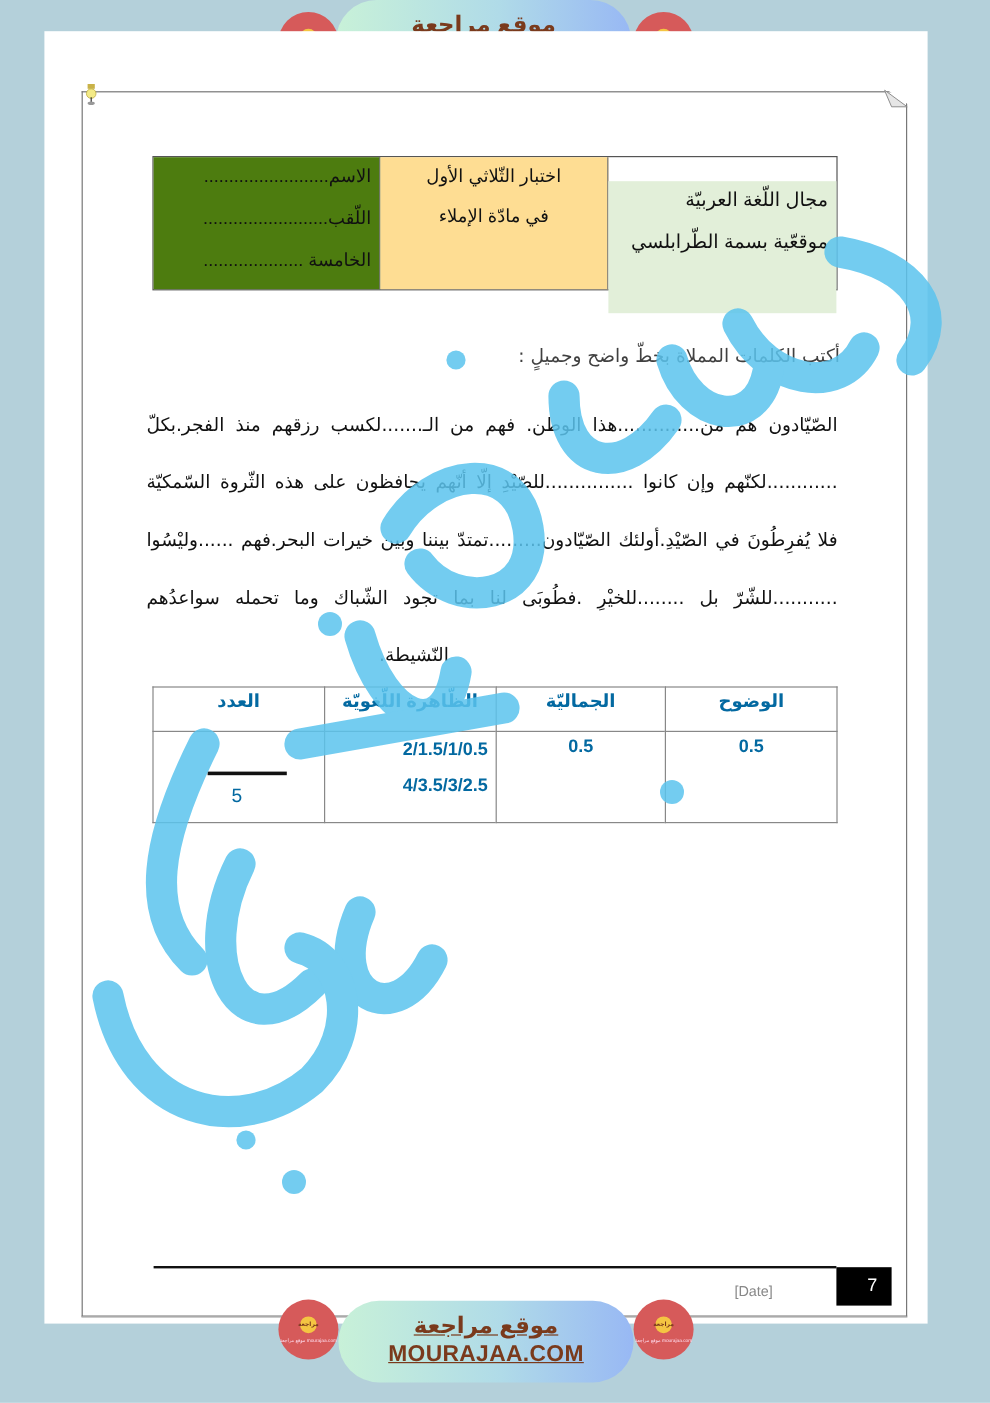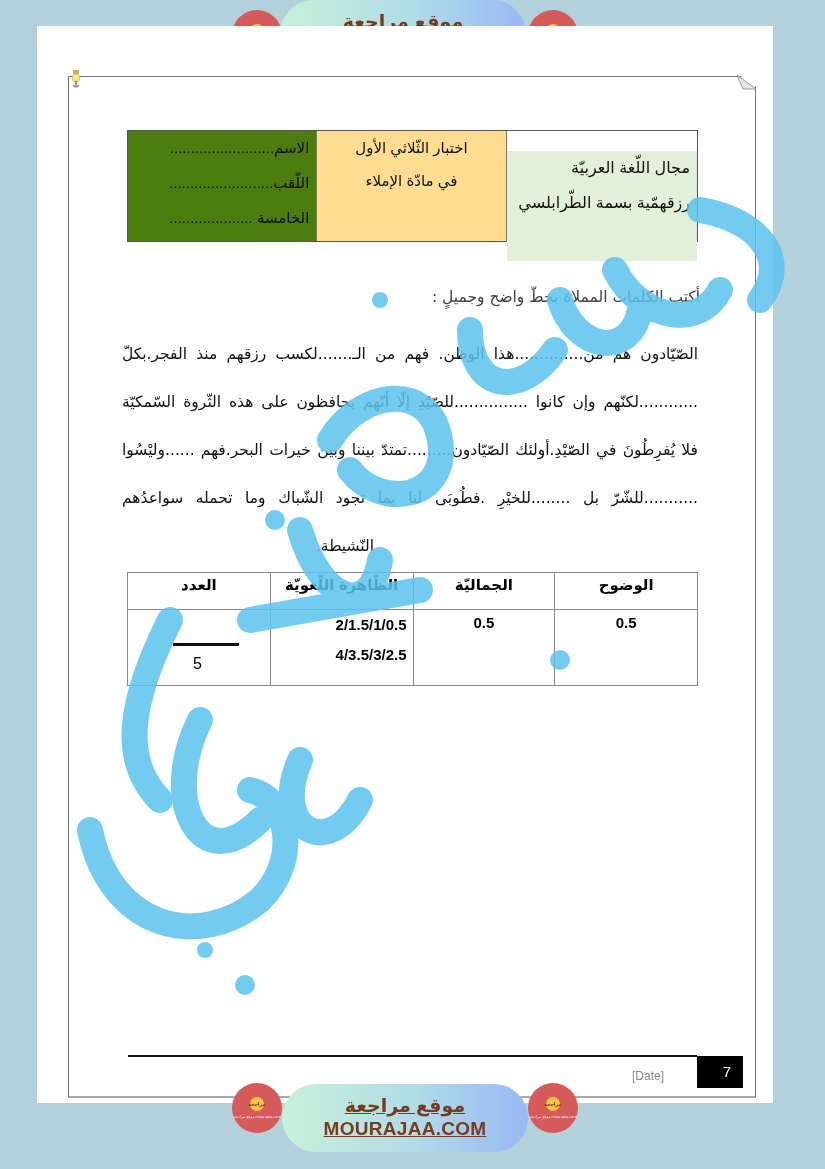--- a/index.html
+++ b/index.html
@@ -79,33 +79,33 @@
   }
   .para .l { display: block; text-align-last: justify; white-space: nowrap; height: 48px; }
   .para .l.last { text-align-last: center; text-align: center; padding-right: 130px; }
 
   
   .grade {
     position: absolute; left: 127px; top: 572px; width: 571px; height: 114px;
     border-collapse: collapse; direction: rtl; font-size: 15px;
   }
   .grade td, .grade th {
-    border: 1px solid #888; text-align: center; vertical-align: top; color: #000000;
+    border: 1px solid #888; text-align: center; vertical-align: top; color: #0369a1;
   }
   .grade { border: 1.5px solid #333; }
   .grade th { height: 37px; font-weight: bold; font-size: 15px; line-height: 24px; }
   .grade td { font-weight: bold; padding-top: 4px; }
   .grade td.multi { text-align: right; padding-right: 6px; line-height: 30px; padding-top: 0; }
   .grade td.count { position: relative; }
   .fracbar { position: absolute; left: 45px; top: 33px; width: 66px; height: 3px; background: #111; }
   .fracnum { position: absolute; left: 65px; top: 45px; font-weight: normal; font-size: 16px; }
 
   
   .footline { position: absolute; left: 128px; top: 1055px; width: 569px; height: 2px; background: #111; }
-  .datebox { position: absolute; left: 612px; top: 1062px; width: 80px; height: 28px; font-size: 12px; color: #888; text-align: center; line-height: 28px; padding-right: 8px; }
+  .datebox { position: absolute; left: 612px; top: 1062px; width: 80px; height: 28px; font-size: 12px; color: #888; text-align: left; line-height: 28px; padding-right: 8px; }
   .pagenum { position: absolute; left: 697px; top: 1056px; width: 46px; height: 32px; background: #000; color: #fff; font-size: 15px; line-height: 32px; text-align: right; padding-right: 12px; }
 
   
   .watermark { position: absolute; left: 0; top: 0; width: 825px; height: 1169px; pointer-events: none; }
 </style>
 </head>
 <body>
 
 <div class="logo" style="left:232px; top:10px;">
   <div class="dot">مراجعة</div>
@@ -138,21 +138,21 @@
     <div class="line">الاسم.........................</div>
     <div class="line">اللّقب.........................</div>
     <div class="line">الخامسة ....................</div>
   </div>
   <div class="c c2">
     <div class="line">اختبار الثّلاثي الأول</div>
     <div class="line">في مادّة الإملاء</div>
   </div>
   <div class="c c3">
     <div class="line">مجال اللّغة العربيّة</div>
-    <div class="line">رزقهمّية بسمة الطّرابلسي</div>
+    <div class="line">موقعّية بسمة الطّرابلسي</div>
   </div>
 </div>
 
 <div class="instr">أكتب الكلمات المملاة بخطّ واضح وجميلٍ :</div>
 
 <div class="para">
   <span class="l">الصّيّادون هم من..............هذا الوطن. فهم من الـ.......لكسب رزقهم منذ الفجر.بكلّ</span>
   <span class="l">............لكنّهم وإن كانوا ...............للصّيْدِ إلّا أنّهم يحافظون على هذه الثّروة السّمكيّة</span>
   <span class="l">فلا يُفرِطُونَ في الصّيْدِ.أولئك الصّيّادون.........تمتدّ بيننا وبين خيرات البحر.فهم ......وليْسُوا</span>
   <span class="l">...........للشّرّ بل ........للخيْرِ .فطُوبَى لنا بما تجود الشّباك وما تحمله سواعدُهم</span>

